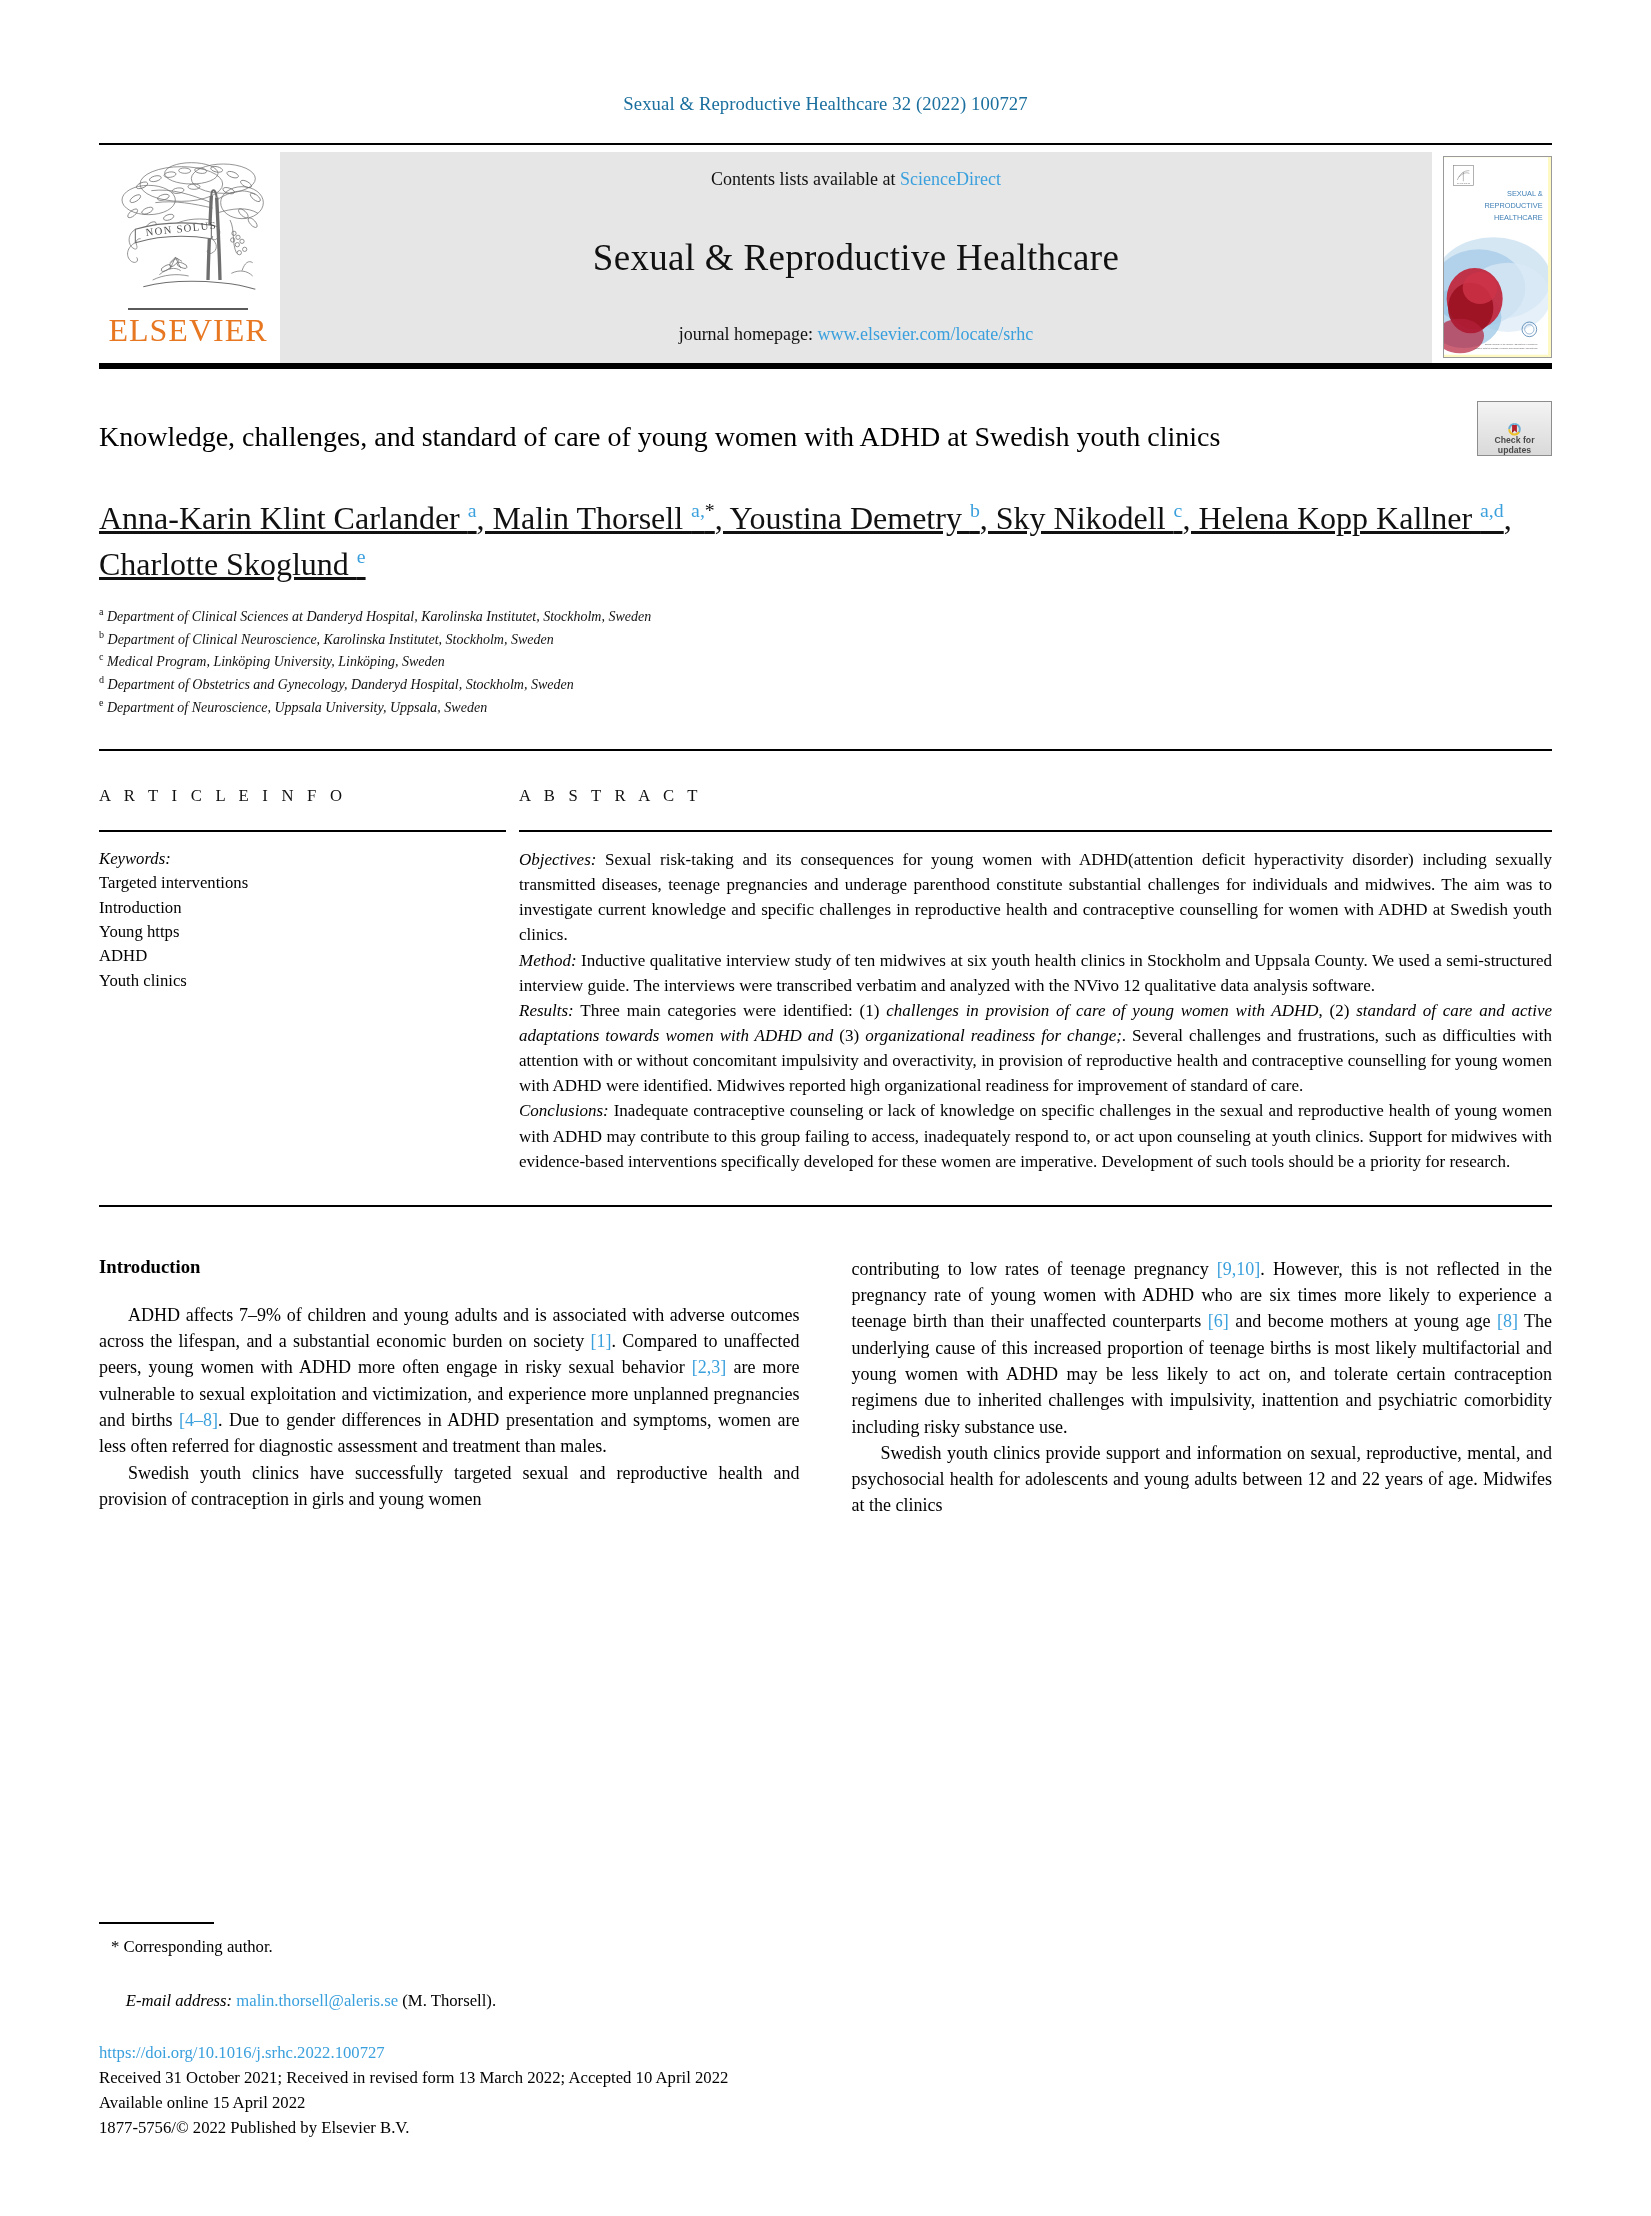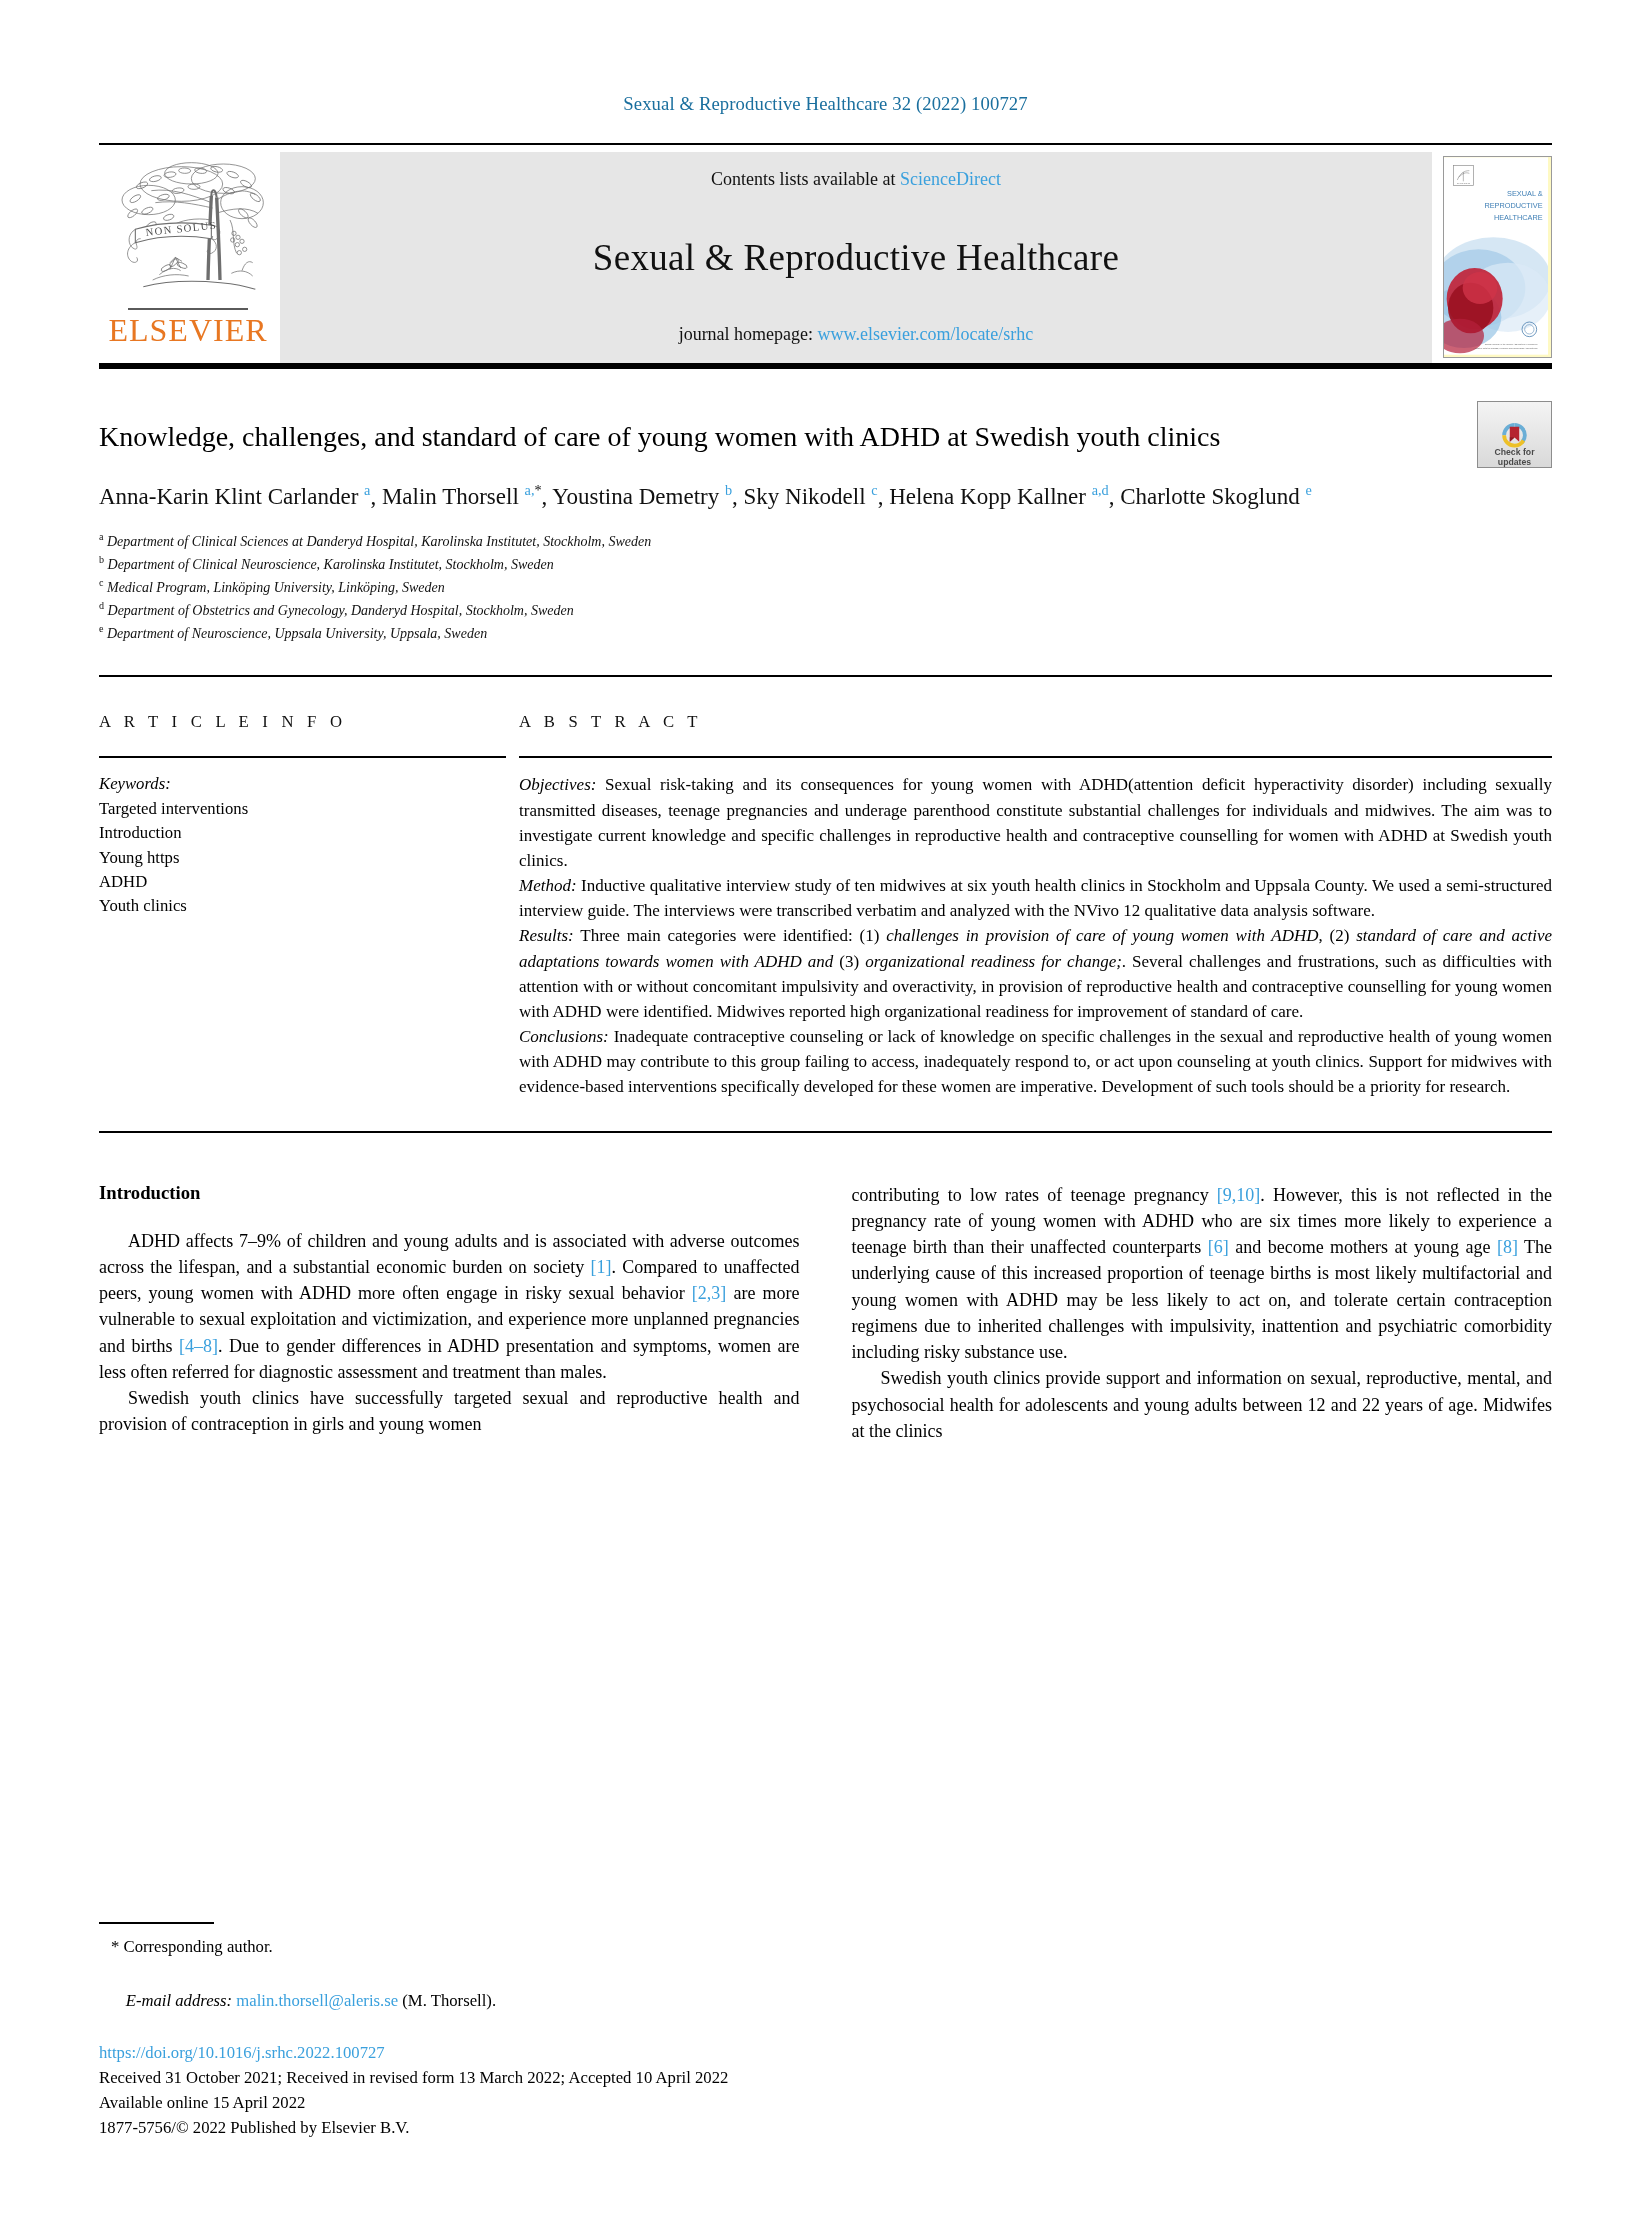--- a/index.html
+++ b/index.html
@@ -125,45 +125,46 @@
     font-size: 28px;
     line-height: 1.22;
     max-width: 1215px;
     color: #000000;
   }
   .crossmark {
     position: absolute;
     right: 0px;
     top: -18.7px;
     width: 75px;
-    height: 67px;
+    height: 55px;
     border: 1.3px solid #8d8d8d;
     background: linear-gradient(180deg,#f4f4f4 0%, #d9d9d9 100%);
     box-sizing: border-box;
     display: flex;
     flex-direction: column;
     align-items: center;
     justify-content: flex-start;
     padding-top: 21px;
   }
   .crossmark-text {
     font-family: "Liberation Sans", sans-serif;
     font-size: 8.7px;
     line-height: 1.08;
     color: #4a4a4a;
     text-align: center;
     font-weight: bold;
     margin-top: 0.7px;
   }
 
   .authors {
-    margin-top: 26px;
-    font-size: 23px;
+    margin-top: 41px;
+    font-size: 32px;
     line-height: 1.45;
     color: #111;
+    text-decoration: underline;
   }
   .authors sup { color: #3aa0dd; font-size: 0.62em; }
   .authors sup.star { color: #111; }
 
   .affils {
     margin-top: 16px;
     font-style: italic;
     font-size: 14px;
     line-height: 1.52;
     color: #111;

